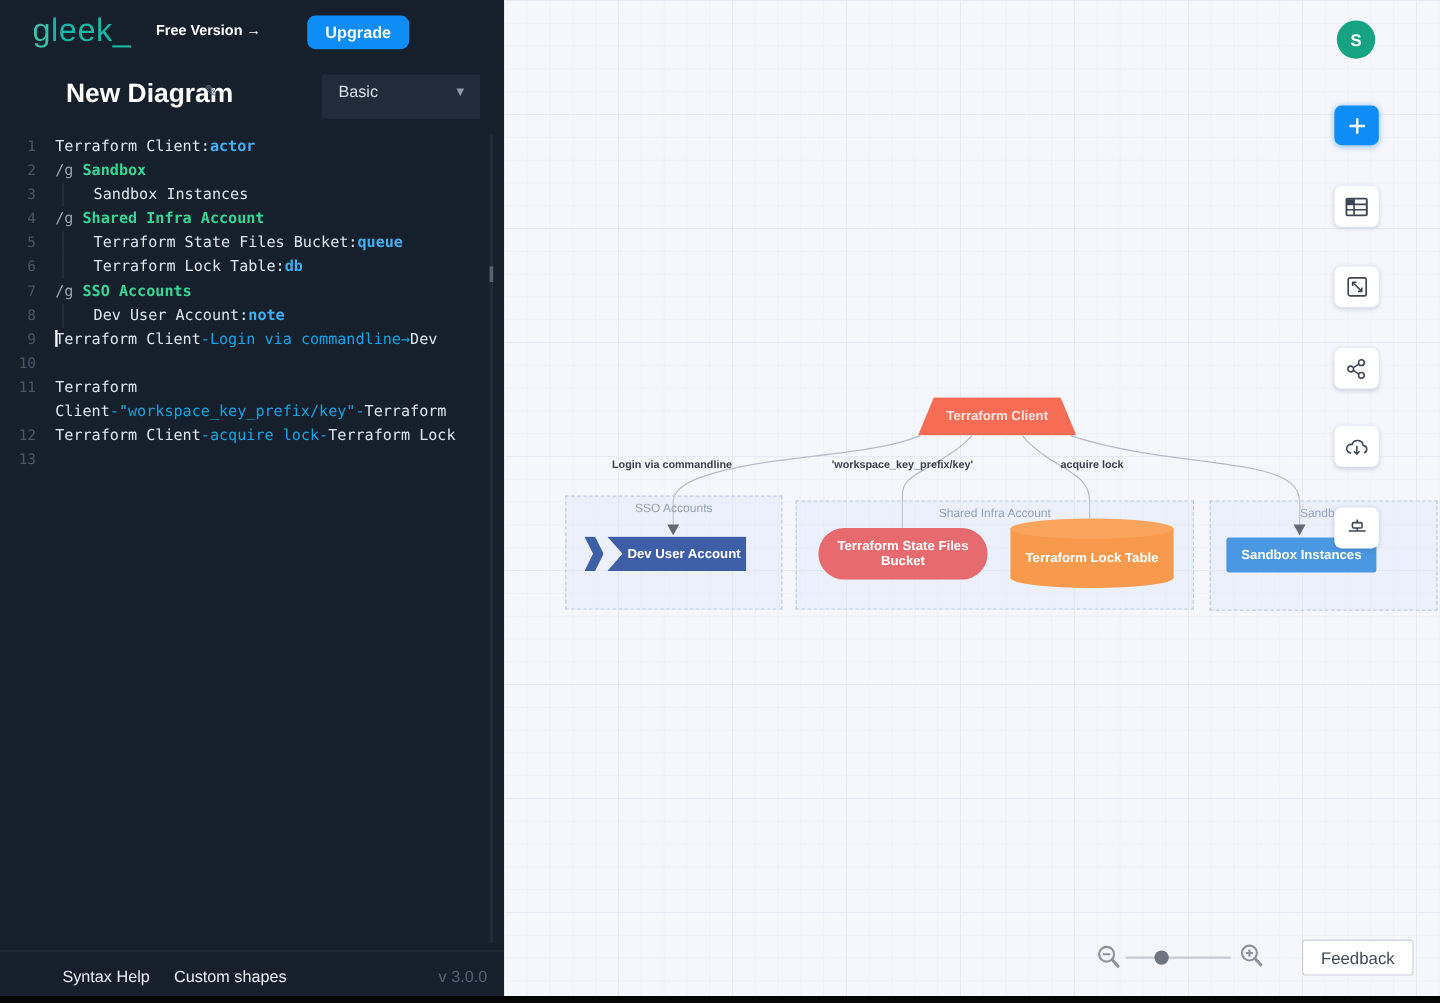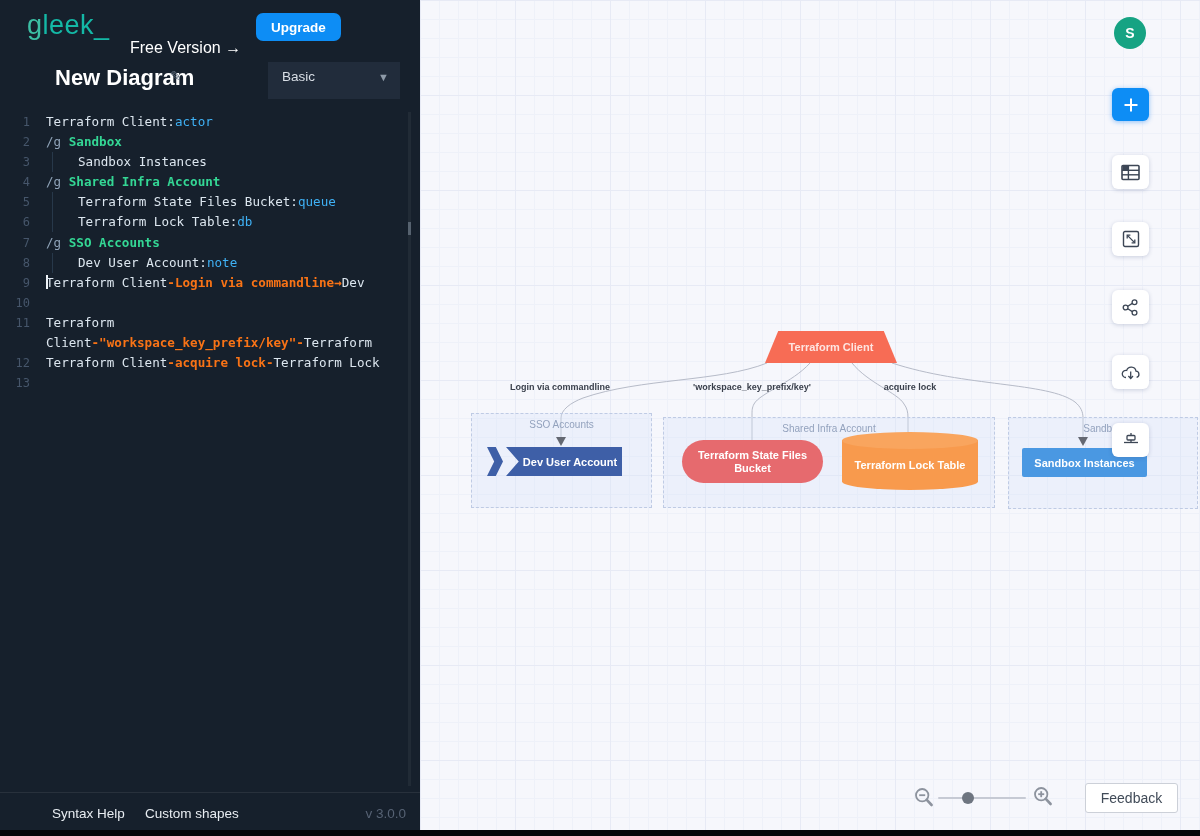--- a/index.html
+++ b/index.html
@@ -4,37 +4,37 @@
 <style>
   * { margin:0; padding:0; box-sizing:border-box; }
   html,body { width:1200px; height:836px; overflow:hidden; }
   body { position:relative; font-family:"Liberation Sans", sans-serif; background:#f6f7fc; }
 
   
   .sidebar { position:absolute; left:0; top:0; width:420px; height:836px; background:#16202c; color:#e9eef4; z-index:5; }
   .logo { position:absolute; left:27px; top:10px; font-size:27px; letter-spacing:.5px; font-weight:400; cursor:pointer; }
   .logo .g { color:#3cbfa4; }
   .logo .rest { color:#14b8a6; }
-  .free-version { position:absolute; left:130px; top:18px; font-size:16px; font-weight:normal; color:#ffffff; cursor:pointer;margin-top:21px; }
+  .free-version { position:absolute; left:130px; top:18px; font-size:12px; font-weight:bold; color:#ffffff; cursor:pointer; }
   .upgrade-btn { position:absolute; left:256px; top:13px; width:85px; height:28px; border:none; border-radius:7px; color:#fff; font-weight:bold; font-size:13.5px; font-family:inherit; cursor:pointer; }
   .diagram-title { position:absolute; left:55px; top:65px; font-size:22px; font-weight:bold; color:#fff; }
   .pencil { position:absolute; left:170px; top:68px; font-size:14px; color:#5d6b7c; cursor:pointer; }
   .type-select { position:absolute; left:268px; top:62px; width:132px; height:37px; background:#212c3b; border-radius:0; color:#d9dfe6; font-size:13.5px; line-height:30px; padding-left:14px; cursor:pointer; }
   .type-select .chev { position:absolute; right:11px; top:0; color:#8e9aa8; font-size:11px; }
 
   
   .editor { position:absolute; left:0; top:112px; right:16px; bottom:56px; font-family:"DejaVu Sans Mono", monospace; font-size:12.6px; overflow:hidden; }
   .ed-row { display:flex; line-height:20.1px; white-space:pre; }
   .ed-ln { flex:none; width:46px; text-align:right; padding-right:16px; color:#46566b; font-size:12px; user-select:none; }
   .ed-ct { color:#dce6ef; }
   .tok-plain { color:#dce6ef; }
   .tok-muted { color:#8fa3b8; }
   .tok-group { color:#34d795; font-weight:bold; }
-  .tok-keyword { color:#3fb1f5; font-weight:normal; }
-  .tok-edge { color:#f97316; font-weight:bold; }
+  .tok-keyword { color:#3fb1f5; font-weight:bold; }
+  .tok-edge { color:#0ea5e9; font-weight:normal; }
   .ed-indent { display:inline-block; width:26px; margin-left:6px; border-left:1px solid #27384a; height:20px; vertical-align:top; }
   .ed-caret { display:inline-block; width:2px; height:14px; background:#eef3f8; vertical-align:-2px; margin-right:-2px; }
   .ed-scrollbar { position:absolute; right:9px; top:112px; bottom:50px; width:3px; background:rgba(255,255,255,.05); }
   .ed-thumb { position:absolute; left:0; top:110px; width:3px; height:13px; background:#56626f; }
 
   .sb-footer { position:absolute; left:0; right:0; bottom:0; height:44px; border-top:1px solid rgba(255,255,255,.08); font-size:13.5px; }
   .sb-footer .lnk { position:absolute; top:13px; color:#e8edf2; cursor:pointer;margin-left:25px; }
   .syntax-help { left:27px; }
   .custom-shapes { left:120px; }
   .version { position:absolute; right:14px; top:13px; color:#566274; }

